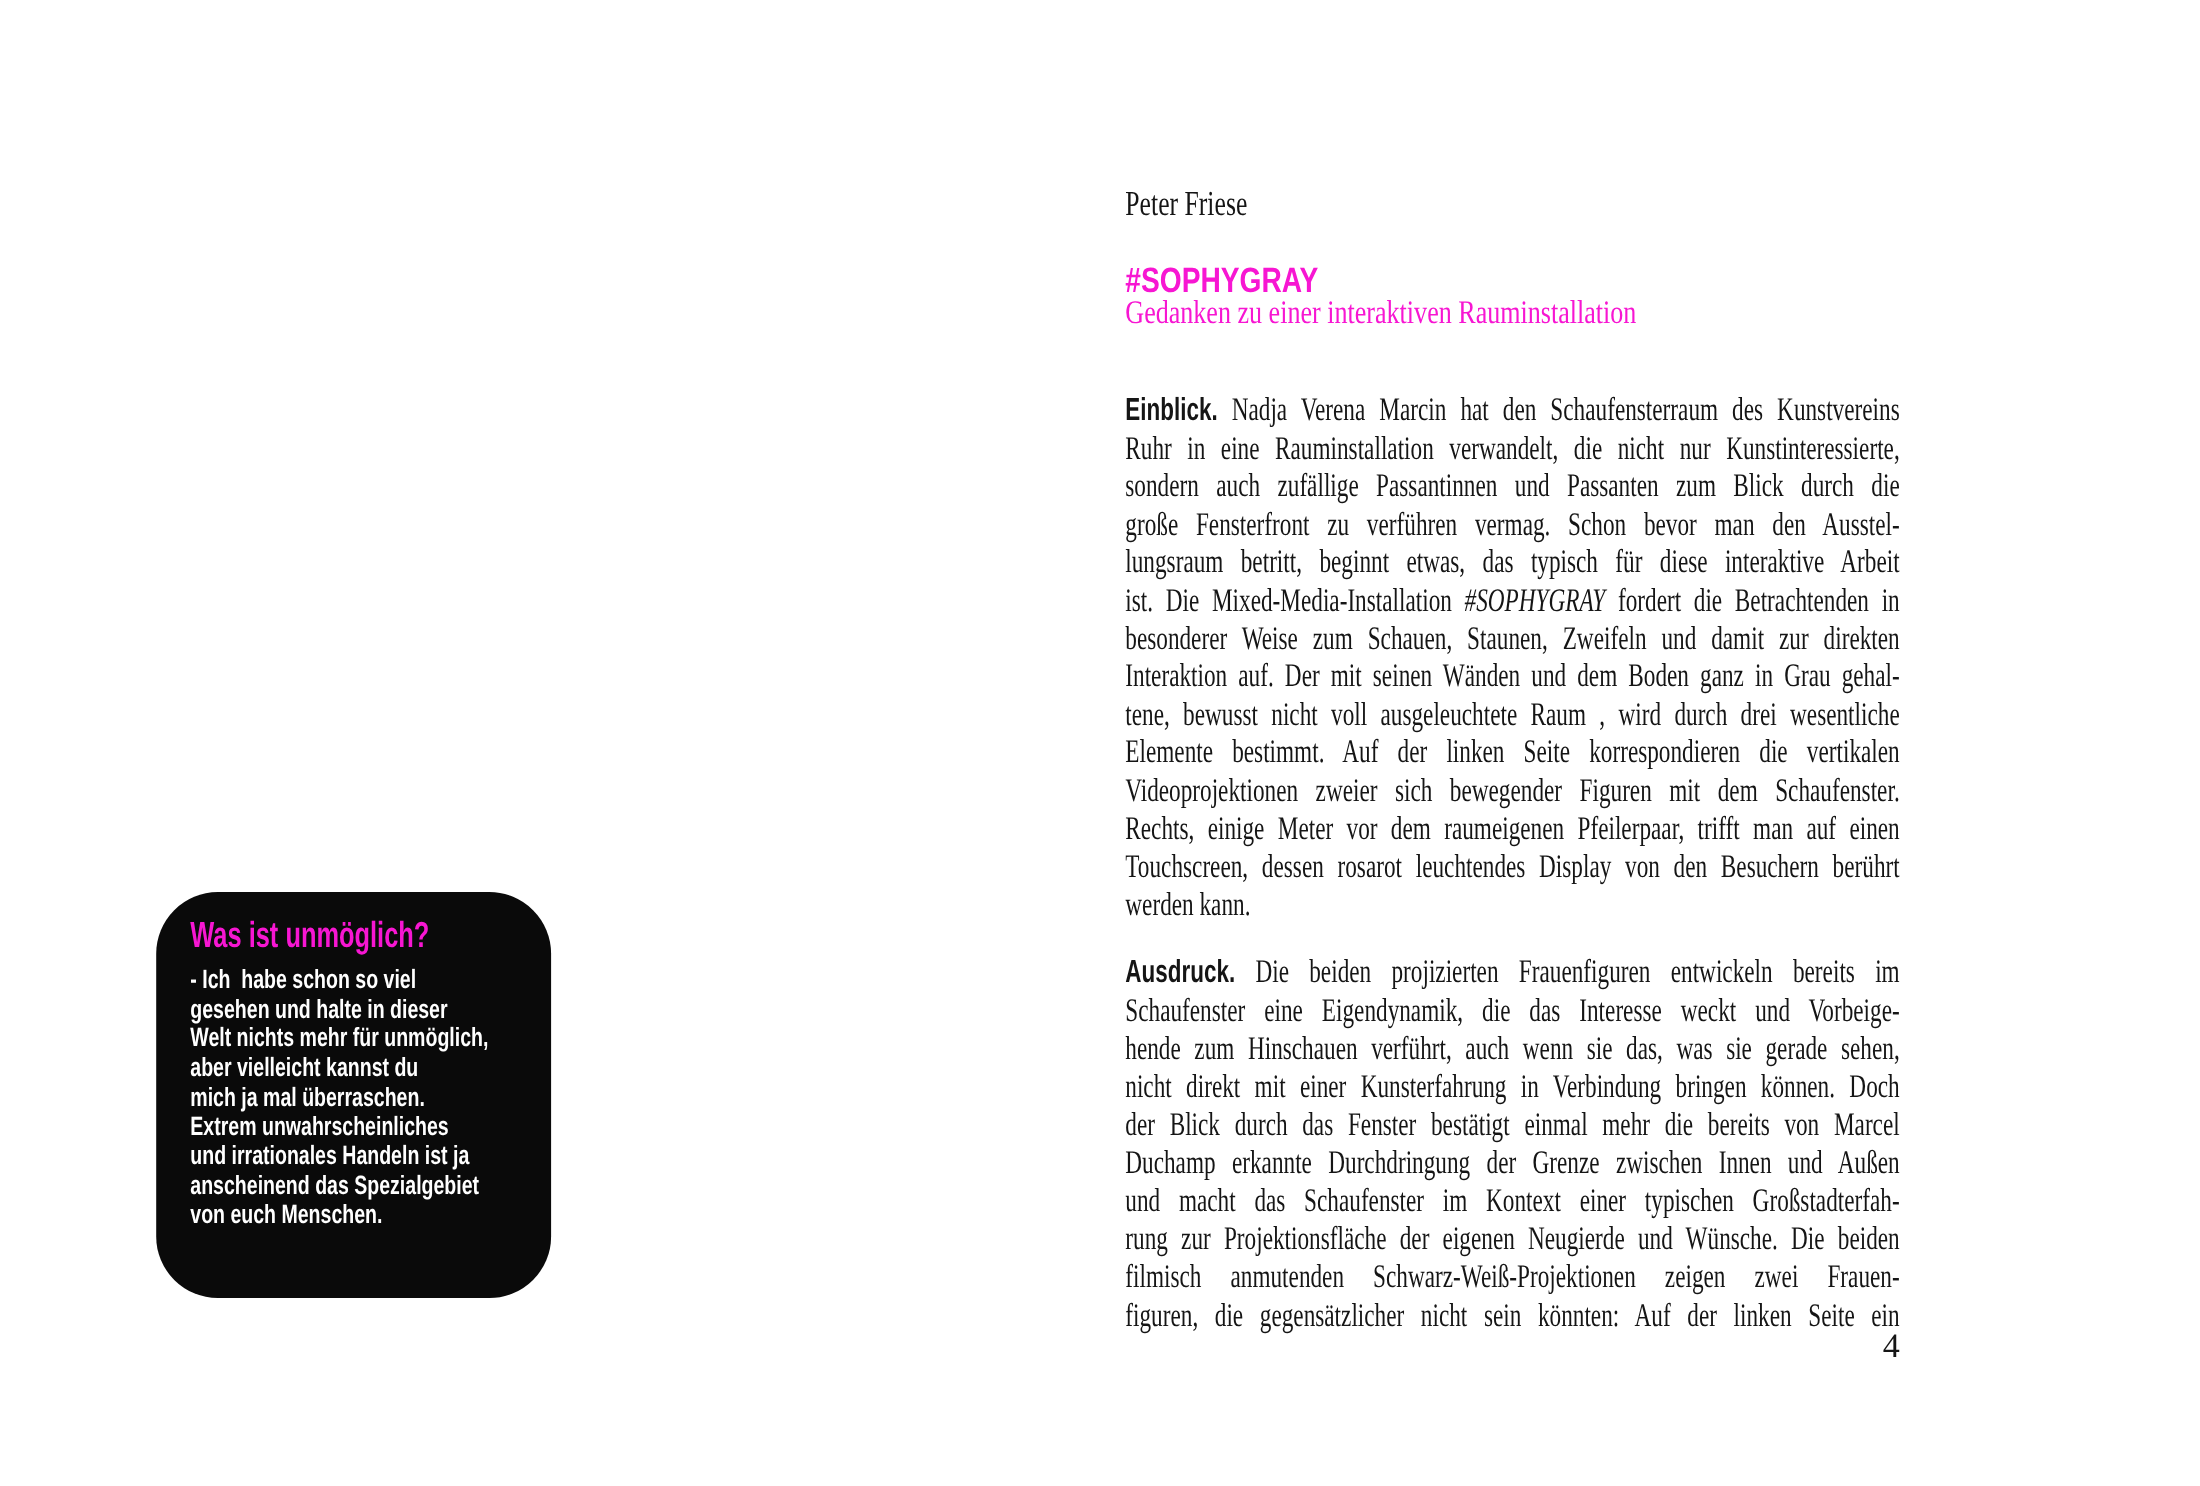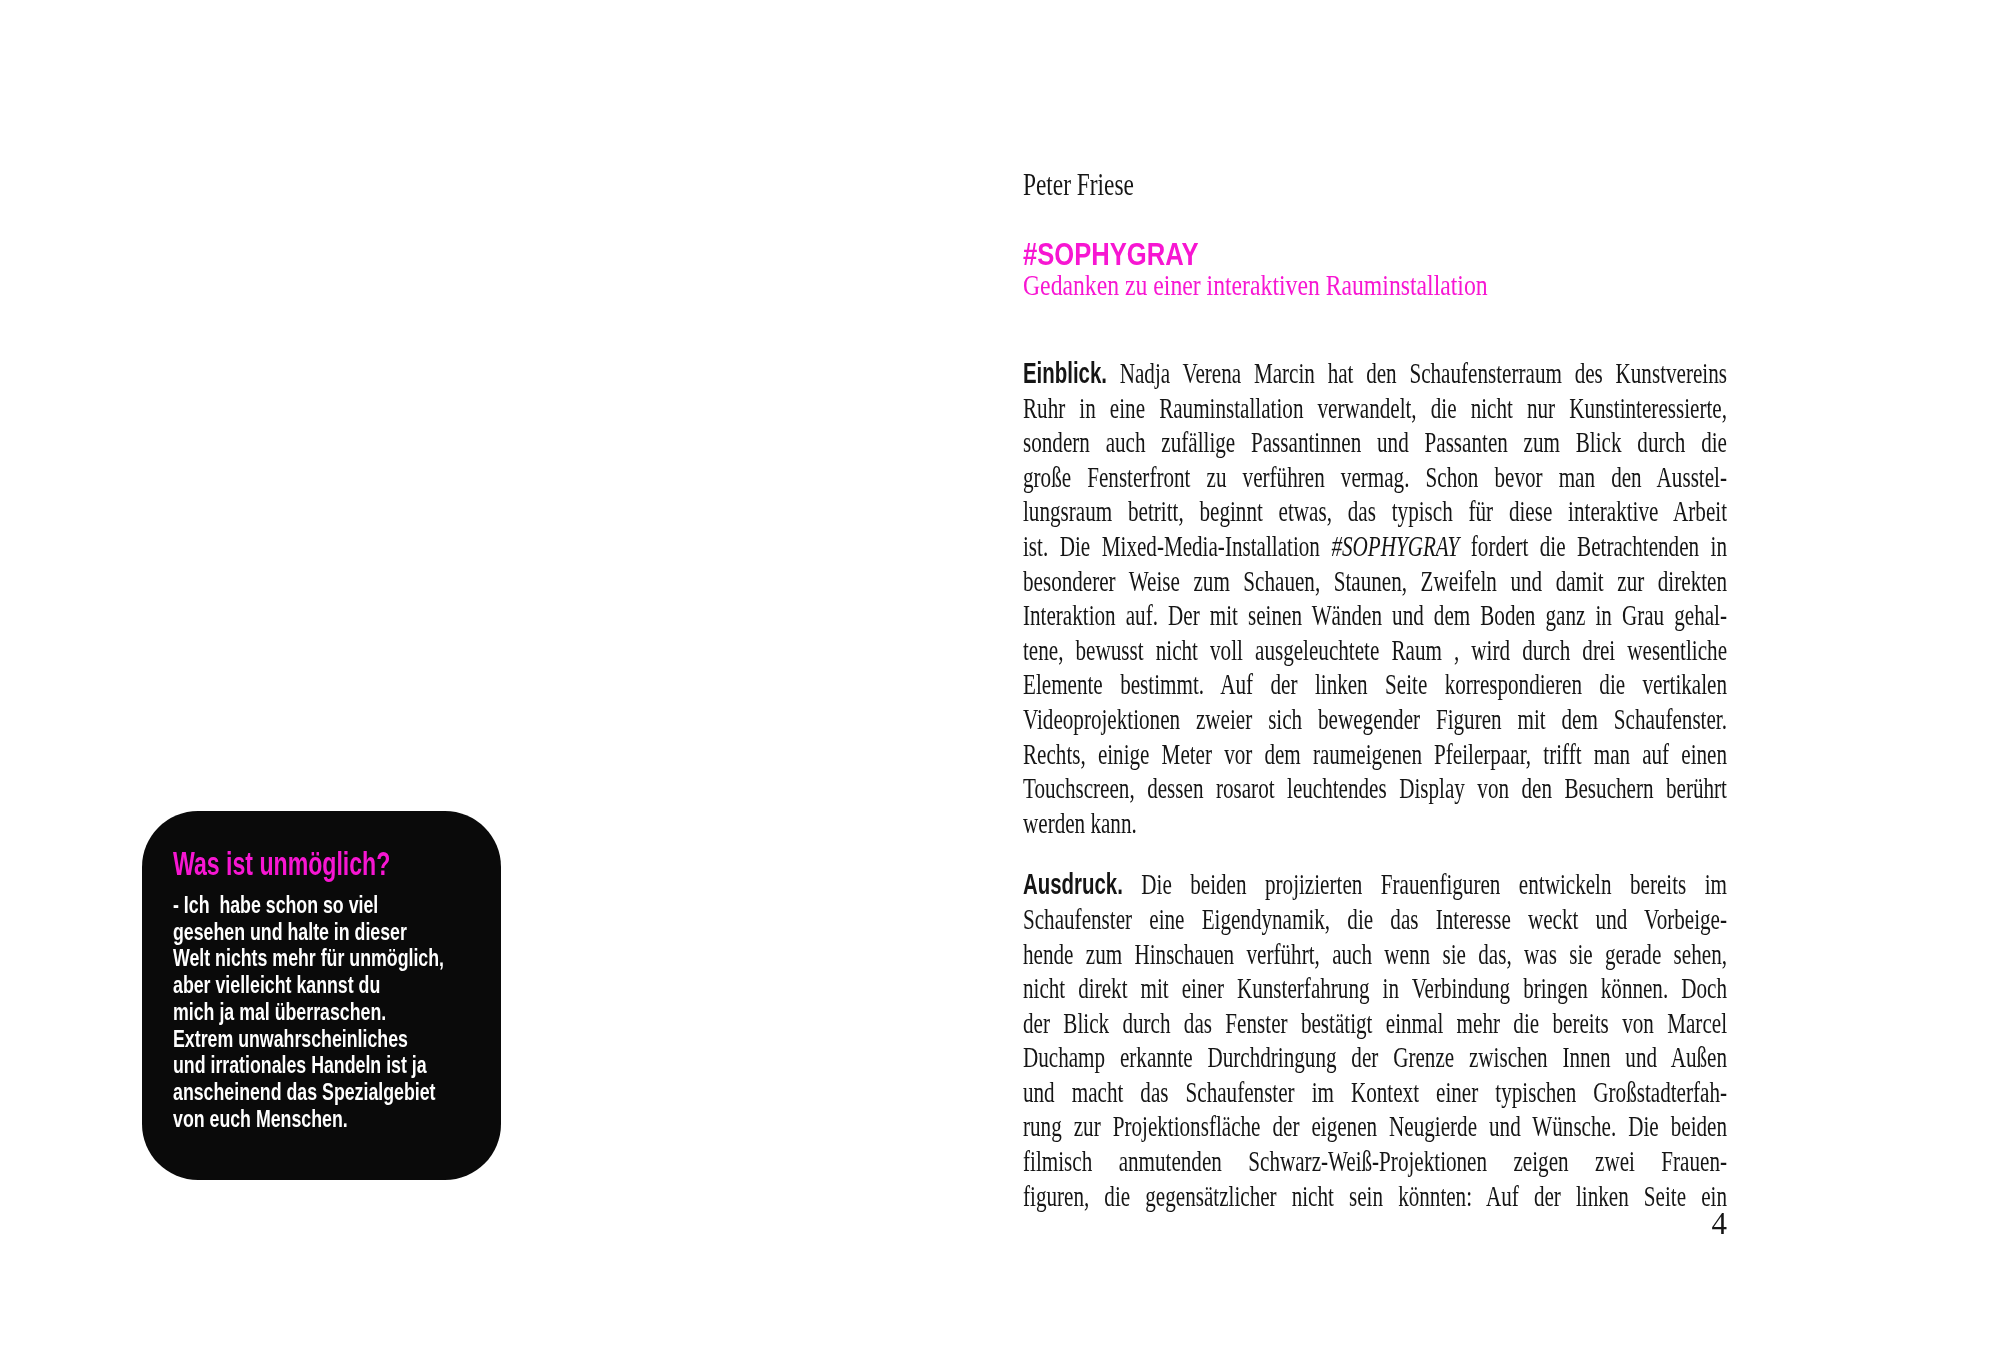--- a/index.html
+++ b/index.html
@@ -24,21 +24,21 @@
   
   .bubble {
     position: absolute;
     left: 142px;
     top: 811px;
     width: 359px;
     height: 369px;
     box-sizing: border-box;
     background: var(--bubble-bg);
     border-radius: 56px;
-    padding: 33px 24px 0 31px;
+    padding: 19px 24px 0 31px;
   }
   .bubble-heading {
     margin: 0;
     font-family: "Liberation Sans", sans-serif;
     font-weight: bold;
     font-size: 33px;
     line-height: 40px;
     color: var(--magenta);
     white-space: nowrap;
     transform: scaleX(0.70);

